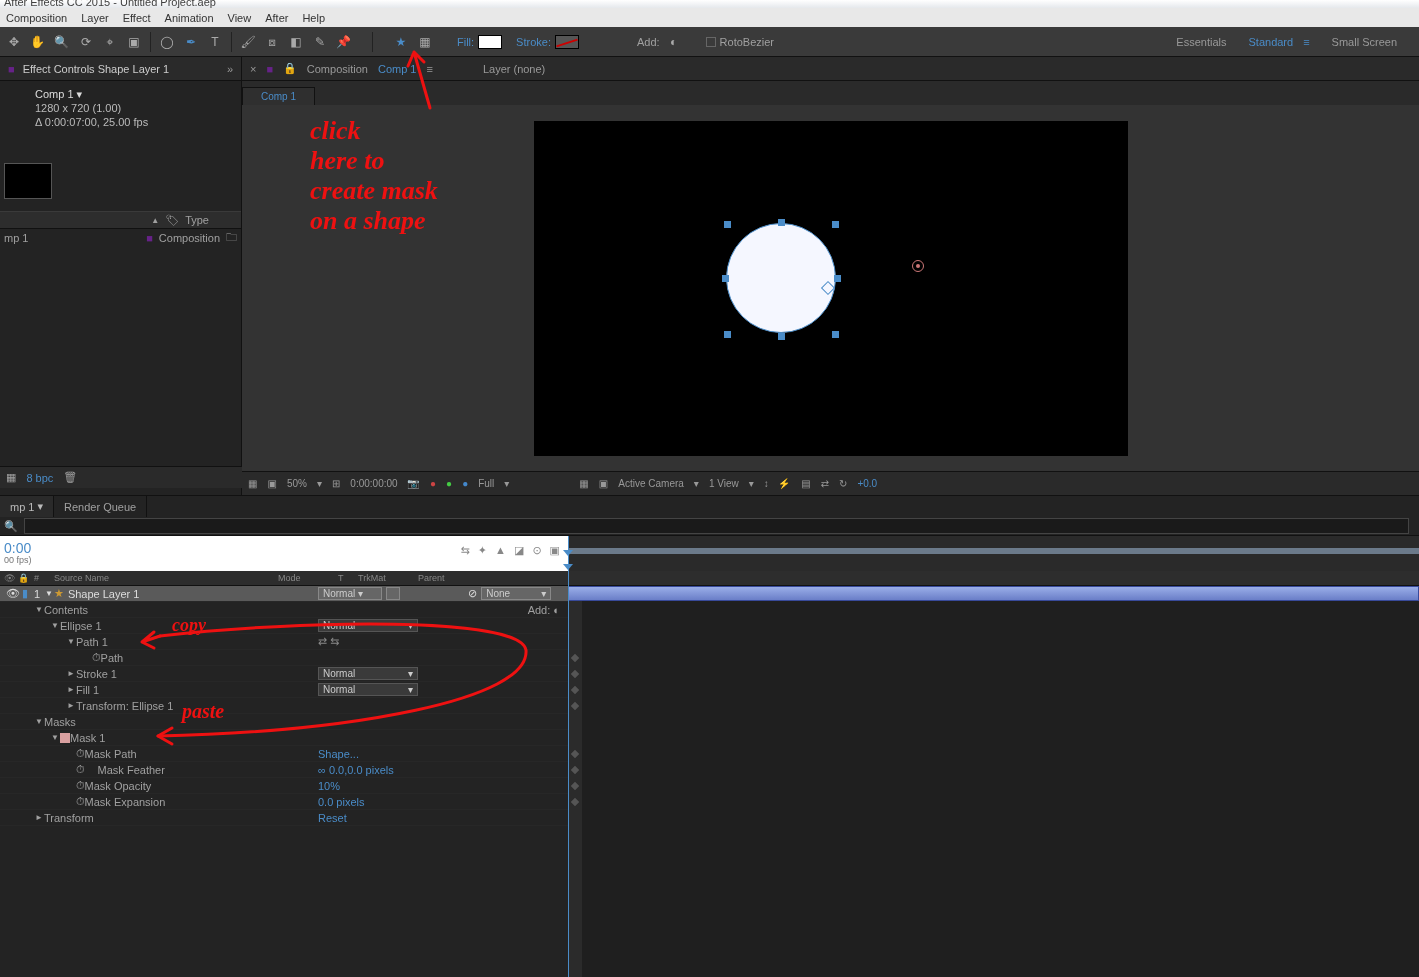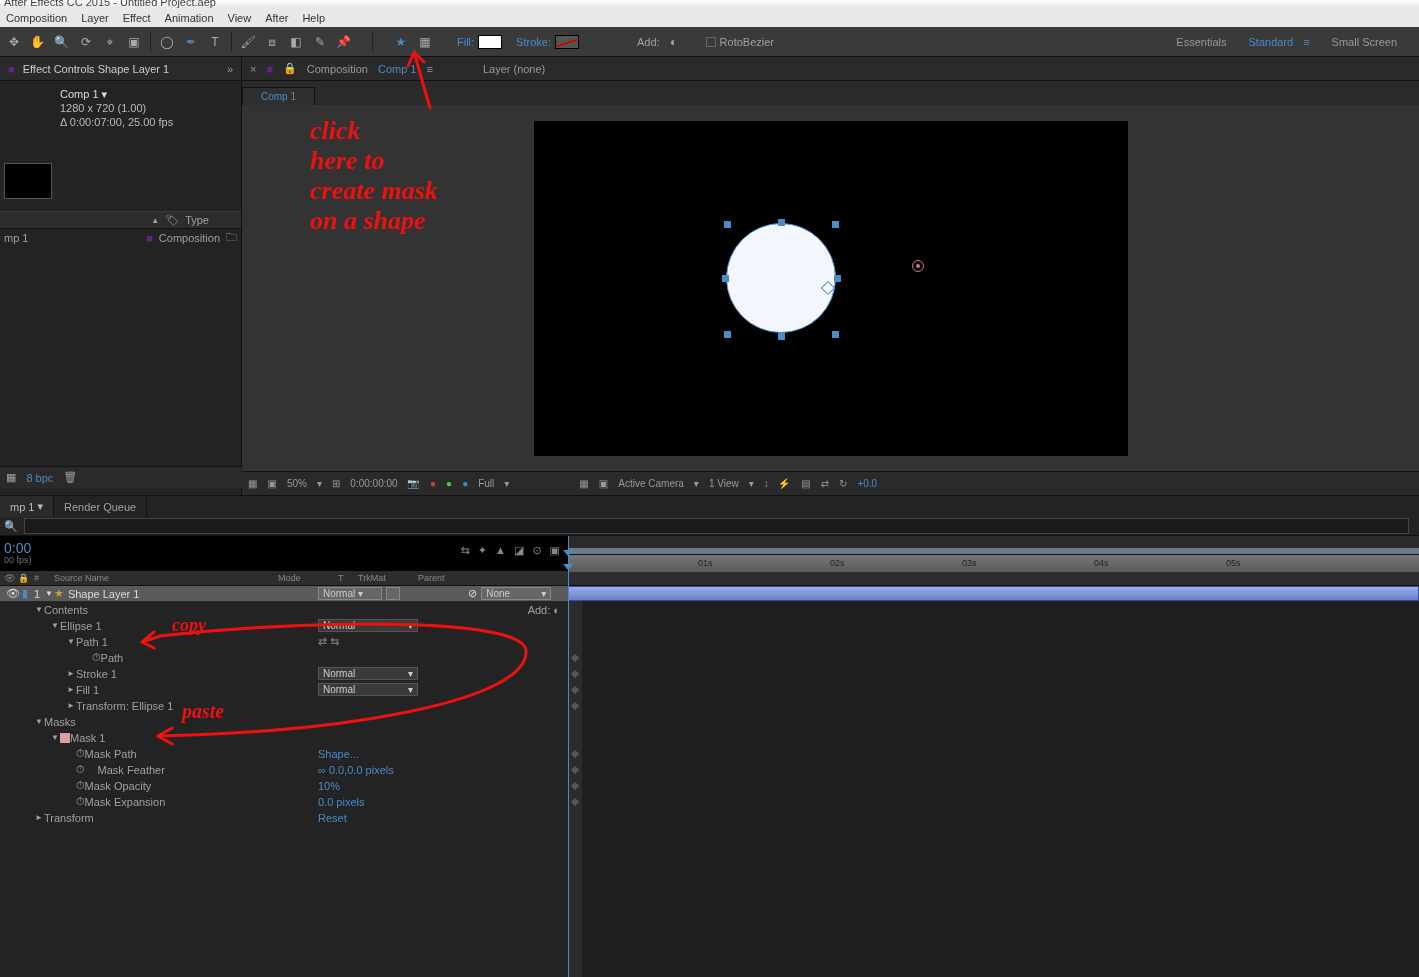--- a/index.html
+++ b/index.html
@@ -16,21 +16,21 @@
 .toolbar .strokebox::after{content:"";position:absolute;left:0;top:50%;width:100%;border-top:2px solid #c00;transform:rotate(-18deg)}
 .lbl{color:#4a8cc8}
 .workspace-tabs{margin-left:auto;display:flex;gap:22px;color:#999;padding-right:18px}
 .ws-standard{color:#4a8cc8}
 .ws-menu{color:#4a8cc8;margin-left:-12px}
 .panel-tab{background:#2a2a2a;border-bottom:1px solid #111;height:24px;display:flex;align-items:center;padding:0 8px;gap:8px;color:#999}
 .panel-tab .active{color:#ccc}
 .panel-tab .link{color:#4a8cc8}
 .columns{display:flex;height:438px}
 .leftcol{width:242px;display:flex;flex-direction:column;border-right:1px solid #111}
-.effects-panel .info{padding:6px 8px 6px 60px;line-height:14px;color:#bbb}
+.effects-panel .info{padding:6px 8px 6px 35px;line-height:14px;color:#bbb}
 .effects-panel .thumb{position:absolute;width:48px;height:36px;background:#000;left:4px;top:82px;border:1px solid #555}
 .project-panel{flex:1;background:#232323;margin-top:60px}
 .proj-head{background:#2d2d2d;height:18px;border-top:1px solid #3a3a3a;border-bottom:1px solid #111;display:flex;align-items:center;justify-content:flex-end;padding:0 6px;gap:6px}
 .proj-row{height:18px;display:flex;align-items:center;padding:0 4px;gap:6px}
 .proj-bottom{position:absolute;top:466px;left:0;width:242px;height:22px;background:#2a2a2a;border-top:1px solid #111;display:flex;align-items:center;padding:0 6px;gap:10px}
 .bpc{color:#4a8cc8}
 .centercol{flex:1;display:flex;flex-direction:column;position:relative}
 .comp-tabs{background:#2a2a2a;height:24px;display:flex;align-items:center}
 .comp-tab{padding:0 10px;height:100%;display:flex;align-items:center;gap:6px;color:#999}
 .comp-tab.small{background:#2f2f2f;border:1px solid #111;border-bottom:none;padding:0 18px;height:18px;margin-top:6px;color:#4a8cc8;font-size:10px}
@@ -40,21 +40,21 @@
 .handle{position:absolute;width:7px;height:7px;background:#4a8cc8}
 .anchor-target{position:absolute;left:378px;top:139px;width:12px;height:12px;border-radius:50%;border:1px solid #c77}
 .anchor-target::after{content:"";position:absolute;left:3px;top:3px;width:4px;height:4px;border-radius:50%;background:#c77}
 .viewer-footer{height:24px;background:#2a2a2a;border-top:1px solid #111;display:flex;align-items:center;padding:0 6px;gap:10px;color:#999;font-size:10px}
 .viewer-footer .blue{color:#4a8cc8}
 
 .timeline-tabs{height:22px;background:#232323;border-top:1px solid #111;display:flex;align-items:center}
 .tl-tab{padding:0 10px;height:100%;display:flex;align-items:center;border-right:1px solid #111}
 .tl-tab.active{background:#2a2a2a;color:#bbb}
 .tl-search{flex:1;height:16px;margin:0 6px;background:#1a1a1a;border:1px solid #444;display:flex;align-items:center;padding:0 4px;color:#666}
-.tl-head{height:36px;background:#000000;border-top:1px solid #111;display:flex}
+.tl-head{height:36px;background:#ffffff;border-top:1px solid #111;display:flex}
 .tl-head-left{width:568px;display:flex;align-items:center;padding:0 4px;position:relative}
 .timecode{color:#4a8cc8;font-size:14px;line-height:12px}
 .timecode .sub{font-size:9px;color:#777;display:block}
 .tl-head-icons{position:absolute;right:8px;top:8px;display:flex;gap:8px;color:#888}
 .tl-head-right{flex:1;position:relative;background:#2a2a2a}
 .ruler{position:absolute;left:0;right:0;top:18px;height:18px;background:linear-gradient(#767676,#5a5a5a);border-top:1px solid #111}
 .ruler-lbl{position:absolute;top:3px;color:#222;font-size:9px}
 .cti{position:absolute;left:0;top:0;bottom:-430px;width:1px;background:#4a8cc8}
 .cti::before{content:"";position:absolute;left:-5px;top:14px;border:5px solid transparent;border-top:6px solid #4a8cc8}
 .workarea{position:absolute;left:0;right:0;top:12px;height:6px;background:#6b7a8a}
@@ -251,27 +251,20 @@
       <span>⇆</span>
       <span>✦</span>
       <span>▲</span>
       <span>◪</span>
       <span>⊙</span>
       <span>▣</span>
     </div>
   </div>
   <div class="tl-head-right">
     <div class="workarea"></div>
-    <div class="ruler">
-      <span class="ruler-lbl" style="left:130px">01s</span>
-      <span class="ruler-lbl" style="left:262px">02s</span>
-      <span class="ruler-lbl" style="left:394px">03s</span>
-      <span class="ruler-lbl" style="left:526px">04s</span>
-      <span class="ruler-lbl" style="left:658px">05s</span>
-    </div>
     <div class="cti"></div>
   </div>
 </div>
 <div class="col-head">
   <div class="col-head-left">
     <div class="ch-cell" style="width:34px">👁 🔒</div>
     <div class="ch cell" style="width:10px">#</div>
     <div class="ch-cell" style="width:230px;padding-left:10px">Source Name</div>
     <div class="ch-cell" style="width:60px">Mode</div>
     <div class="ch-cell" style="width:20px">T</div>

